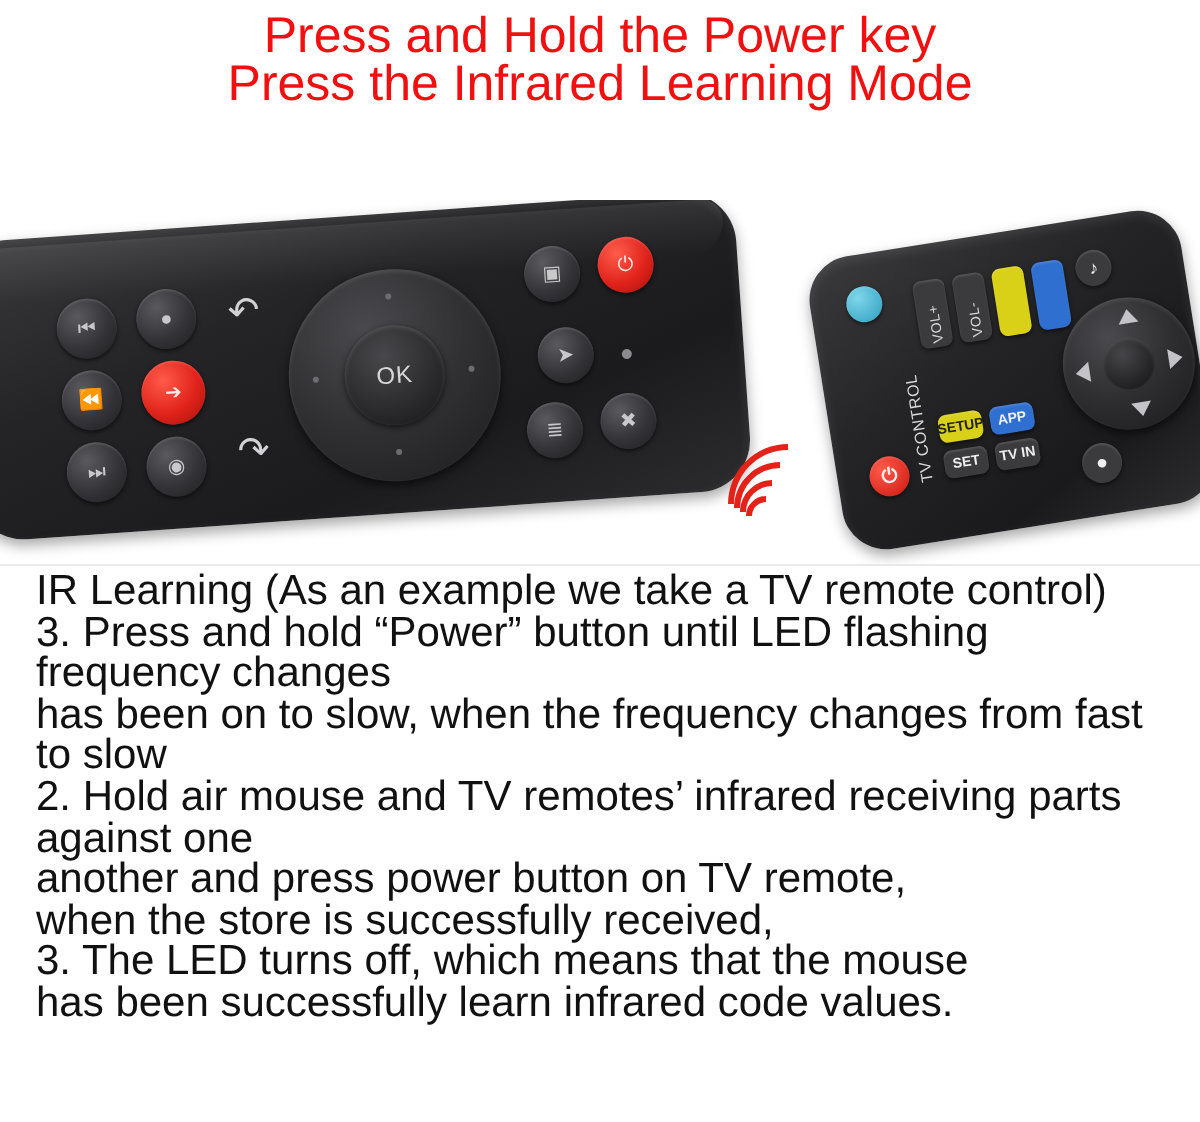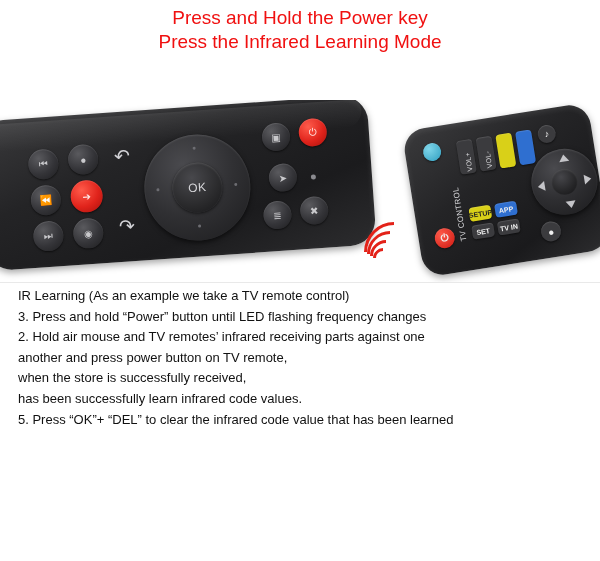--- a/index.html
+++ b/index.html
@@ -23,21 +23,21 @@
     text-align: center;
   }
   .title-main {
     font-size: 23px;
     color: #2fc4d4;
     font-weight: bold;
     margin-top: 3px;
     letter-spacing: 0.2px;
   }
   .title-sub {
-    font-size: 19px;
+    font-size: 25px;
     color: #f01010;
     margin-top: 6px;
     line-height: 24px;
   }
 
   
   .photo {
     position: absolute;
     top: 100px;
     left: 0;
@@ -160,21 +160,21 @@
   }
   .tri { position:absolute; width:0;height:0; }
 
   
   .body-text {
     position: absolute;
     top: 286px;
     left: 18px;
     width: 570px;
     color: #111111;
-    font-size: 13px;
+    font-size: 21px;
     line-height: 20.6px;
   }
   .body-text p { margin: 0 0 0 0; }
   .sep-line {
     position:absolute;
     top: 282px; left: 0; width: 600px; height:1px;
     background: #e9e9e9;
   }
 </style>
 </head>
@@ -256,18 +256,19 @@
 
     <div class="sbtn round" style="left:122px; top:112px; width:20px; height:20px; background:#3b3b3e; font-size:10px;">●</div>
   </div>
 </div>
 
 <div class="sep-line"></div>
 
 <div class="body-text">
   <p>IR Learning (As an example we take a TV remote control)</p>
   <p>3. Press and hold “Power” button until LED flashing frequency changes</p>
+  <p>has been on to slow, when the frequency changes from fast to slow</p>
   <p>2. Hold air mouse and TV remotes’ infrared receiving parts against one</p>
   <p>another and press power button on TV remote,</p>
   <p>when the store is successfully received,</p>
+  <p>3. The LED turns off, which means that the mouse</p>
   <p>has been successfully learn infrared code values.</p>
-  <p>5. Press “OK”+ “DEL” to clear the infrared code value that has been learned</p>
 </div>
 
 </body></html>

